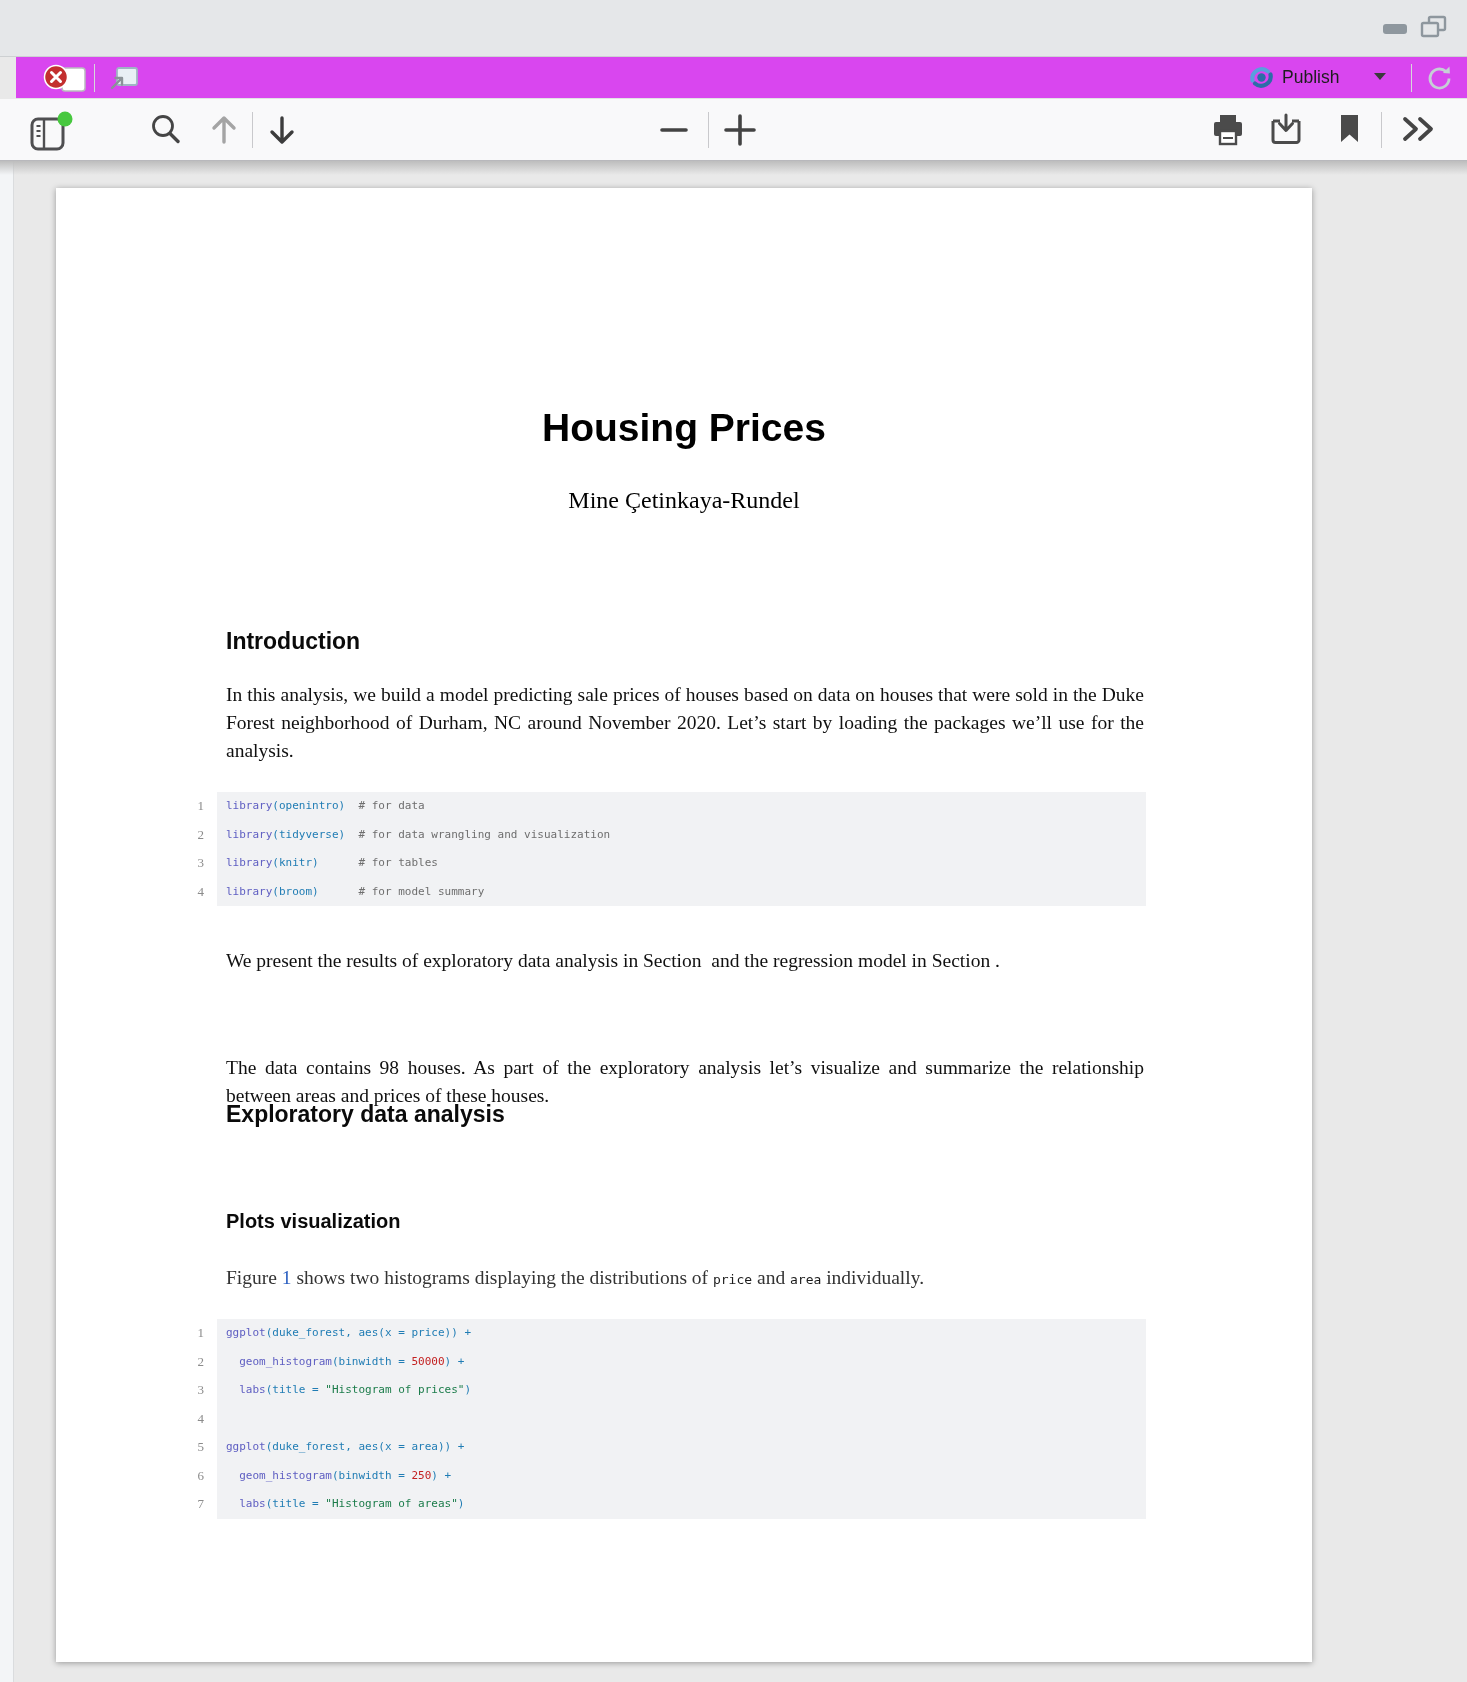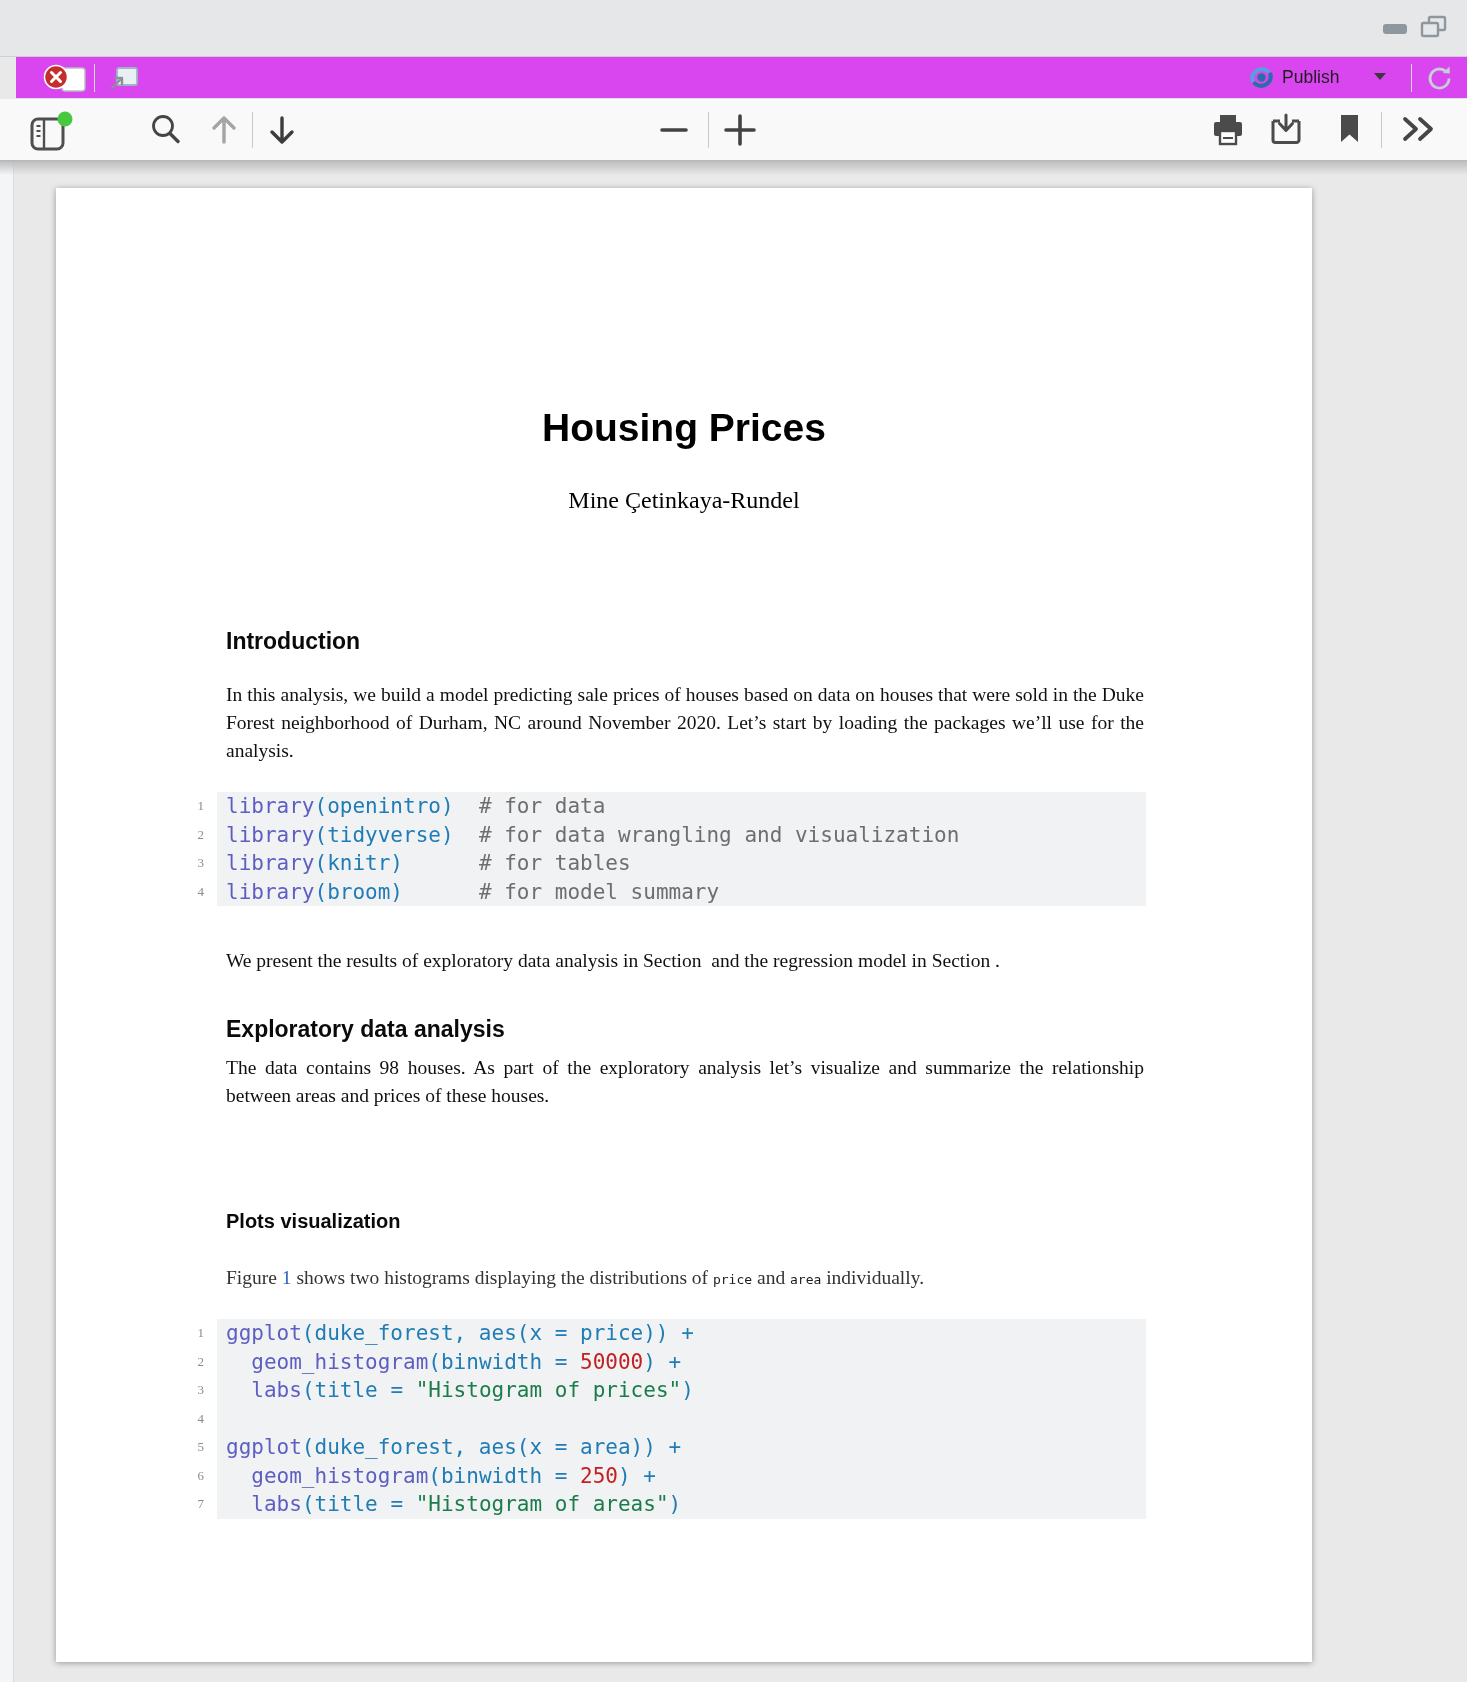--- a/index.html
+++ b/index.html
@@ -68,21 +68,21 @@
   .prewrap { white-space:pre-wrap; }
   .tk-link { color:#2b5fc1; }
   .tk-mono { font-family:"DejaVu Sans Mono", monospace; font-size:13px; color:#1a1a1a; }
 
   
   .codeblock { position:absolute; left:100px; width:990px; }
   .code-row { display:flex; }
   .ln { width:48px; text-align:right; font-family:"Liberation Serif", serif;
         font-size:13px; color:#8b8b8b; line-height:28.5px; padding-right:0; }
   .lc { flex:1; margin-left:13px; background:#f1f2f4; padding-left:9px;
-        font-family:"DejaVu Sans Mono", monospace; font-size:21px;
+        font-family:"DejaVu Sans Mono", monospace; font-size:11px;
         line-height:28.5px; min-height:28.5px; white-space:pre; color:#333; }
   .tk-fn  { color:#5e5ec2; }
   .tk-id  { color:#1f7cb4; }
   .tk-co  { color:#6e6e6e; }
   .tk-num { color:#c32020; }
   .tk-str { color:#1b7c4a; }
   .tk-pl  { color:#333333; }
 </style>
 </head>
 <body>
@@ -248,21 +248,21 @@
             <div class="lc"><span class="tk-fn">library</span><span class="tk-id">(knitr)</span><span class="tk-pl">      </span><span class="tk-co"># for tables</span></div>
           </div>
           <div class="code-row">
             <div class="ln">4</div>
             <div class="lc"><span class="tk-fn">library</span><span class="tk-id">(broom)</span><span class="tk-pl">      </span><span class="tk-co"># for model summary</span></div>
           </div>
         </div>
 
       <div class="doc-p prewrap" style="top:759px;">We present the results of exploratory data analysis in Section  and the regression model in Section .</div>
 
-      <div class="doc-h1" style="top:828px;">Exploratory data analysis</div>
+      <div class="doc-h1" style="top:913px;">Exploratory data analysis</div>
       <div class="doc-p" style="top:866px;">The data contains 98 houses. As part of the exploratory analysis let’s visualize and summarize the relationship between areas and prices of these houses.</div>
 
       <div class="doc-h2" style="top:1022px;">Plots visualization</div>
       <div class="doc-p" style="top:1076px;"><span class="tk-pl">Figure </span><span class="tk-link">1</span><span class="tk-pl"> shows two histograms displaying the distributions of </span><span class="tk-mono">price</span><span class="tk-pl"> and </span><span class="tk-mono">area</span><span class="tk-pl"> individually.</span></div>
 
       <div class="codeblock" style="top:1131px;">
           <div class="code-row">
             <div class="ln">1</div>
             <div class="lc"><span class="tk-fn">ggplot</span><span class="tk-id">(duke_forest, aes(x = price)) +</span></div>
           </div>

